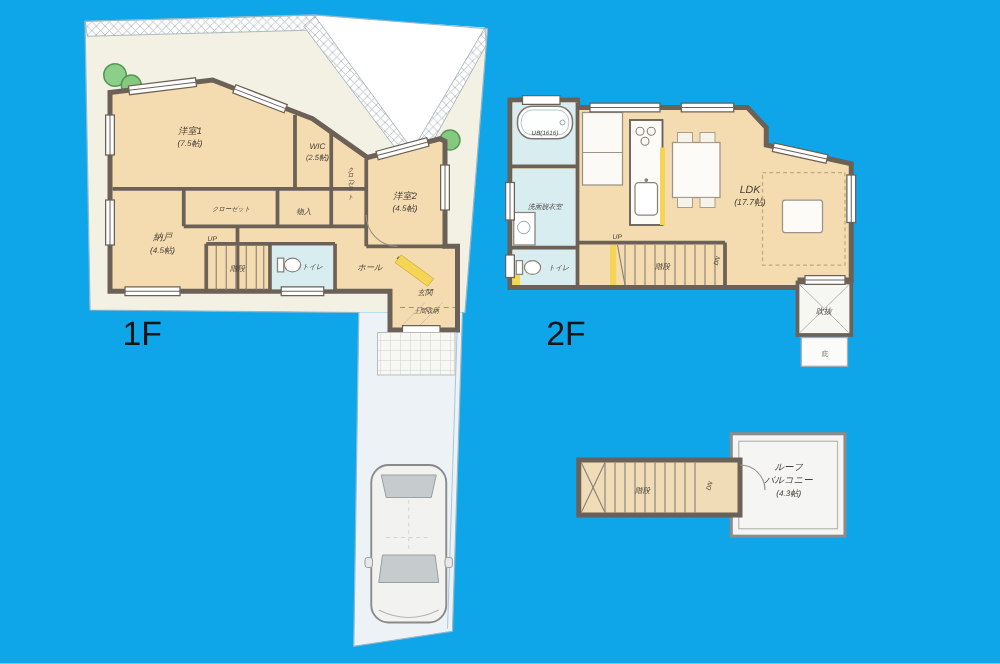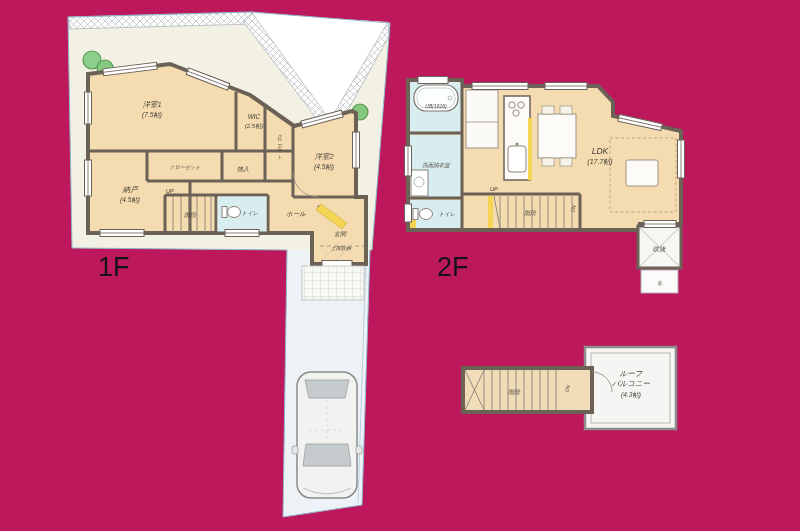--- a/index.html
+++ b/index.html
@@ -1,16 +1,16 @@
 <!DOCTYPE html>
 <html><head>
 <meta charset="utf-8">
 <style>
   html,body{margin:0;padding:0;background:#ffffff;}
-  .canvas{position:relative;width:800px;height:531px;background:#be185d;overflow:hidden;
+  .canvas{position:relative;width:800px;height:531px;background:#0ea5e9;overflow:hidden;
           font-family:"Liberation Sans",sans-serif;text-align:right;}
   svg{display:block;}
   .lbl{font-family:"Liberation Sans",sans-serif;font-style:italic;fill:#453f36;}
   .lbl-plain{font-family:"Liberation Sans",sans-serif;fill:#6f6f69;}
   .floorlbl{font-family:"Liberation Sans",sans-serif;font-style:normal;fill:#141414;}
 </style>
 </head>
 <body>
 
 <div class="canvas">

